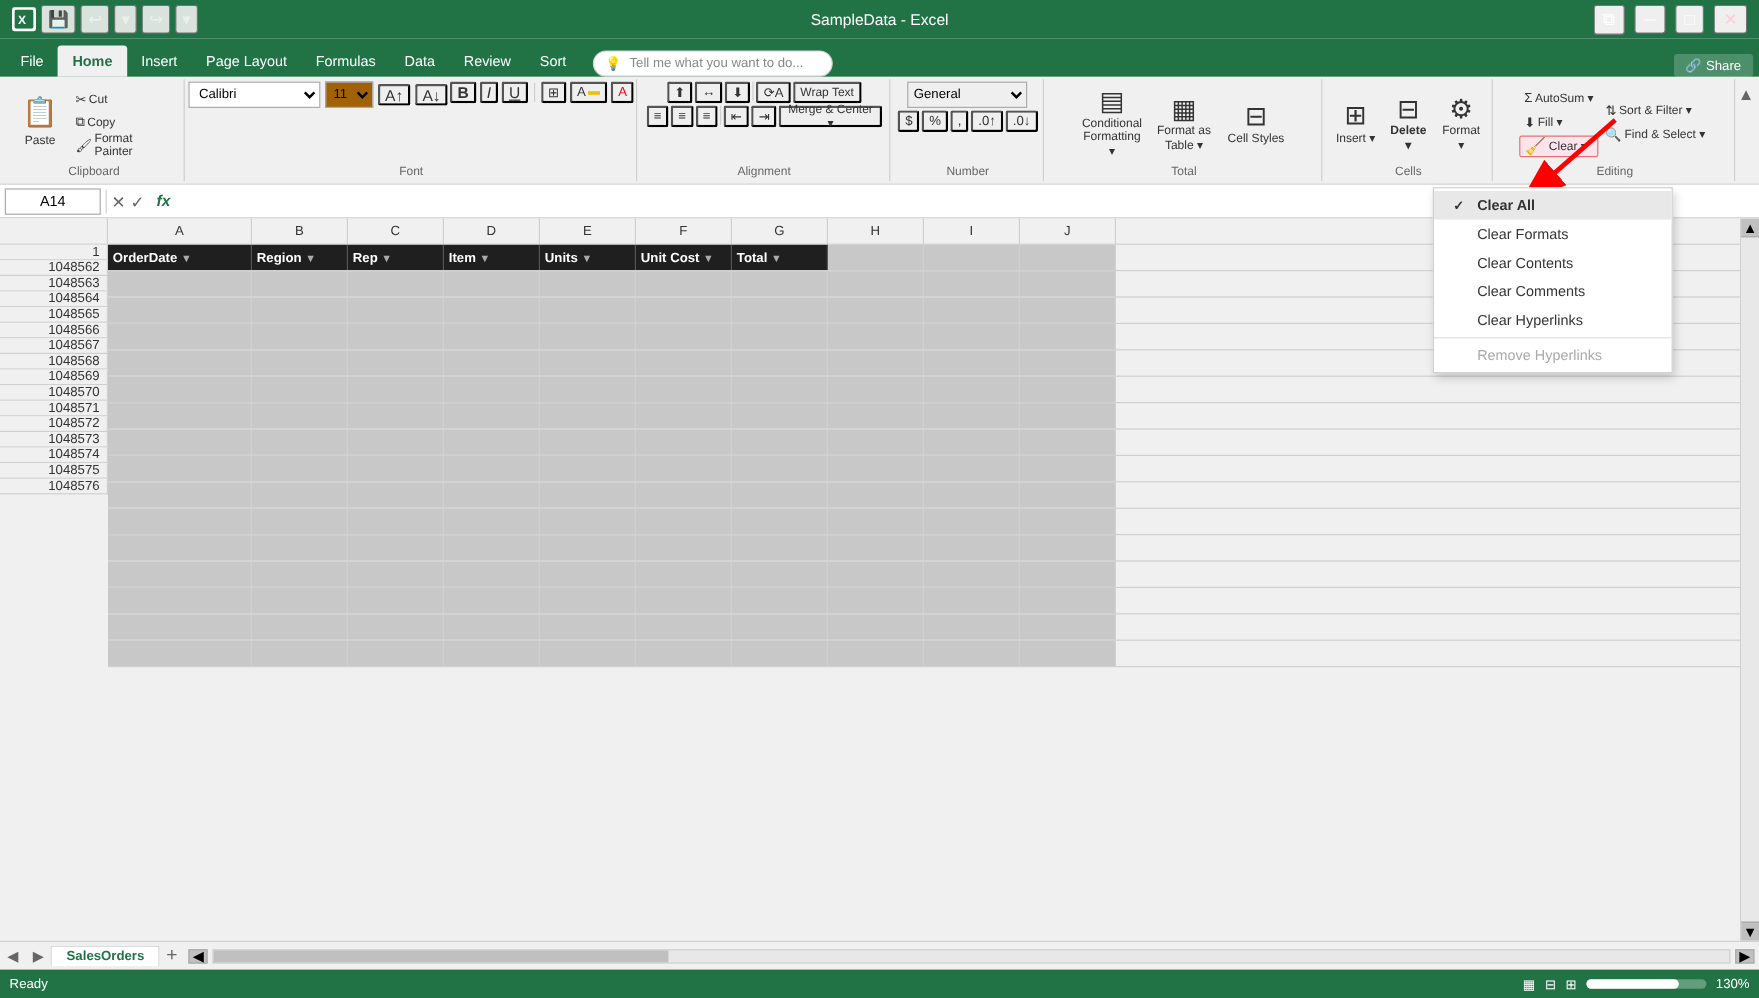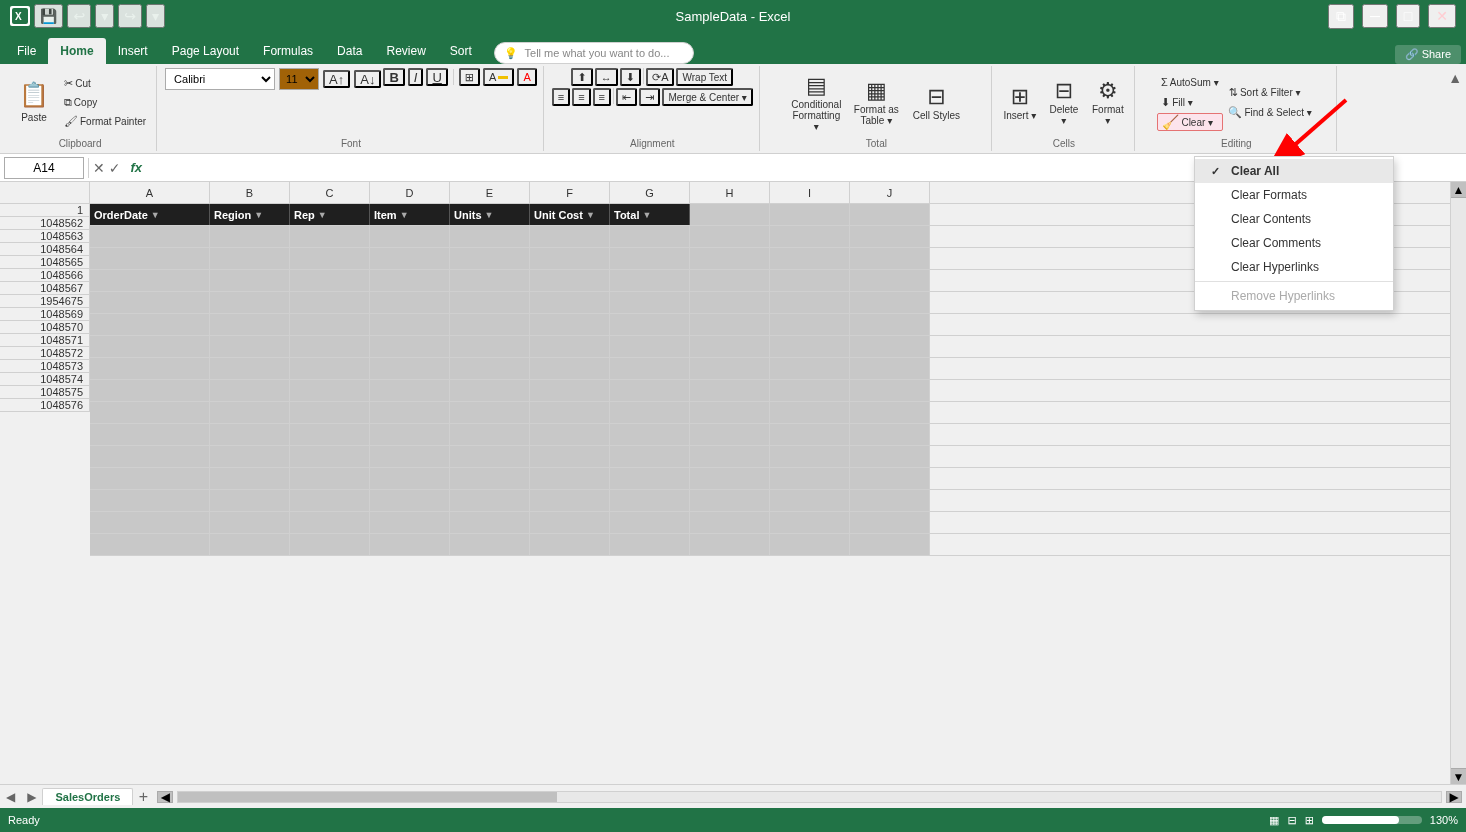--- a/index.html
+++ b/index.html
@@ -444,20 +444,35 @@
         <button class="sm-btn">≡</button>
         <div style="width:1px;height:16px;background:#d0d0d0;"></div>
         <button class="sm-btn">⇤</button>
         <button class="sm-btn">⇥</button>
         <button class="sm-btn" style="font-size:10px;">Merge &amp; Center ▾</button>
       </div>
     </div>
     <div class="ribbon-group-label">Alignment</div>
   </div>
 
+  <div class="ribbon-group number-group">
+    <div class="ribbon-group-content" style="flex-direction:column;gap:2px;">
+      <select style="width:100px;height:22px;font-size:11px;border:1px solid #ababab;">
+        <option>General</option>
+      </select>
+      <div style="display:flex;gap:2px;">
+        <button class="sm-btn">$</button>
+        <button class="sm-btn">%</button>
+        <button class="sm-btn">,</button>
+        <button class="sm-btn">.0↑</button>
+        <button class="sm-btn">.0↓</button>
+      </div>
+    </div>
+    <div class="ribbon-group-label">Number</div>
+  </div>
 
   <div class="ribbon-group styles-group">
     <div class="ribbon-group-content" style="gap:4px;">
       <div class="big-btn" style="width:56px;">
         <div style="font-size:22px;">▤</div>
         <div style="font-size:10px;text-align:center;">Conditional<br>Formatting ▾</div>
       </div>
       <div class="big-btn" style="width:56px;">
         <div style="font-size:22px;">▦</div>
         <div style="font-size:10px;text-align:center;">Format as<br>Table ▾</div>
@@ -471,21 +486,21 @@
   </div>
 
   <div class="ribbon-group cells-group">
     <div class="ribbon-group-content" style="gap:4px;">
       <div class="big-btn" style="width:40px;">
         <div style="font-size:22px;">⊞</div>
         <div style="font-size:10px;text-align:center;">Insert ▾</div>
       </div>
       <div class="big-btn" style="width:40px;">
         <div style="font-size:22px;">⊟</div>
-        <div style="font-size:10px;text-align:center;">Delete ▾</div>
+        <div style="font-size:10px;text-align:center;font-weight:bold;">Delete ▾</div>
       </div>
       <div class="big-btn" style="width:40px;">
         <div style="font-size:22px;">⚙</div>
         <div style="font-size:10px;text-align:center;">Format ▾</div>
       </div>
     </div>
     <div class="ribbon-group-label">Cells</div>
   </div>
 
   <div class="ribbon-group editing-group">
@@ -542,21 +557,21 @@
 
       <div style="width:90px;height:22px;background:#f0f0f0;border-bottom:1px solid #d0d0d0;border-right:1px solid #d0d0d0;flex-shrink:0;"></div>
 
       <div class="row-header-cell">1</div>
       <div class="row-header-cell">1048562</div>
       <div class="row-header-cell">1048563</div>
       <div class="row-header-cell">1048564</div>
       <div class="row-header-cell">1048565</div>
       <div class="row-header-cell">1048566</div>
       <div class="row-header-cell">1048567</div>
-      <div class="row-header-cell">1954675</div>
+      <div class="row-header-cell">1048568</div>
       <div class="row-header-cell">1048569</div>
       <div class="row-header-cell">1048570</div>
       <div class="row-header-cell">1048571</div>
       <div class="row-header-cell">1048572</div>
       <div class="row-header-cell">1048573</div>
       <div class="row-header-cell">1048574</div>
       <div class="row-header-cell">1048575</div>
       <div class="row-header-cell">1048576</div>
     </div>
 

